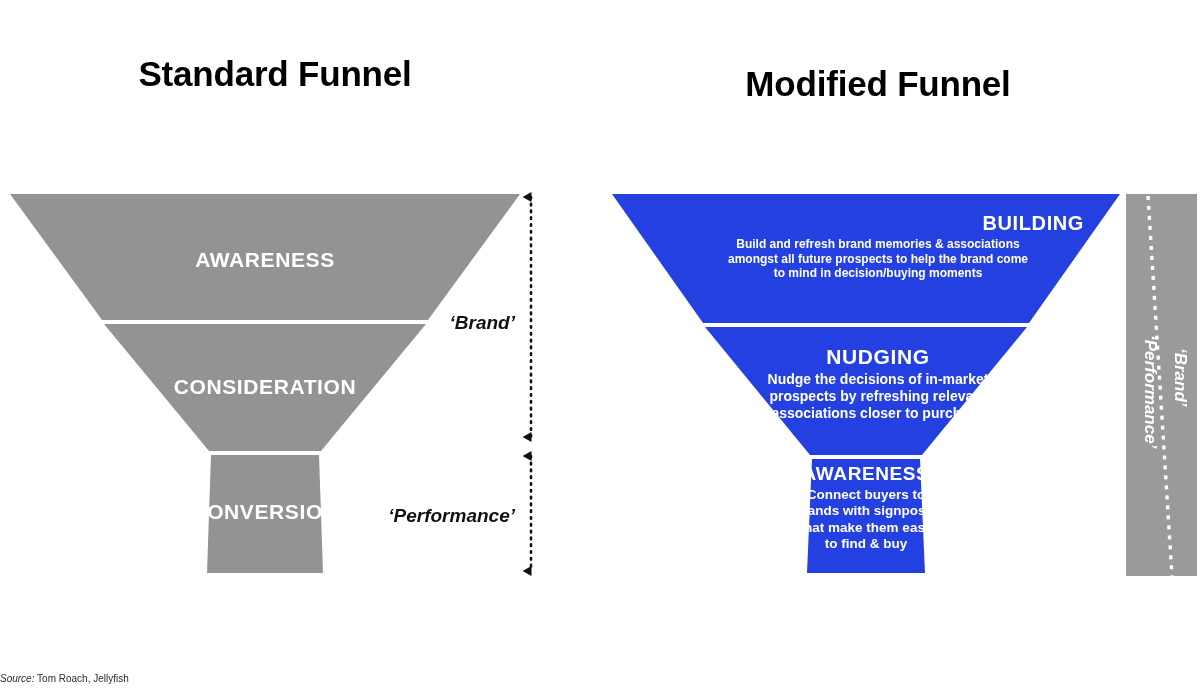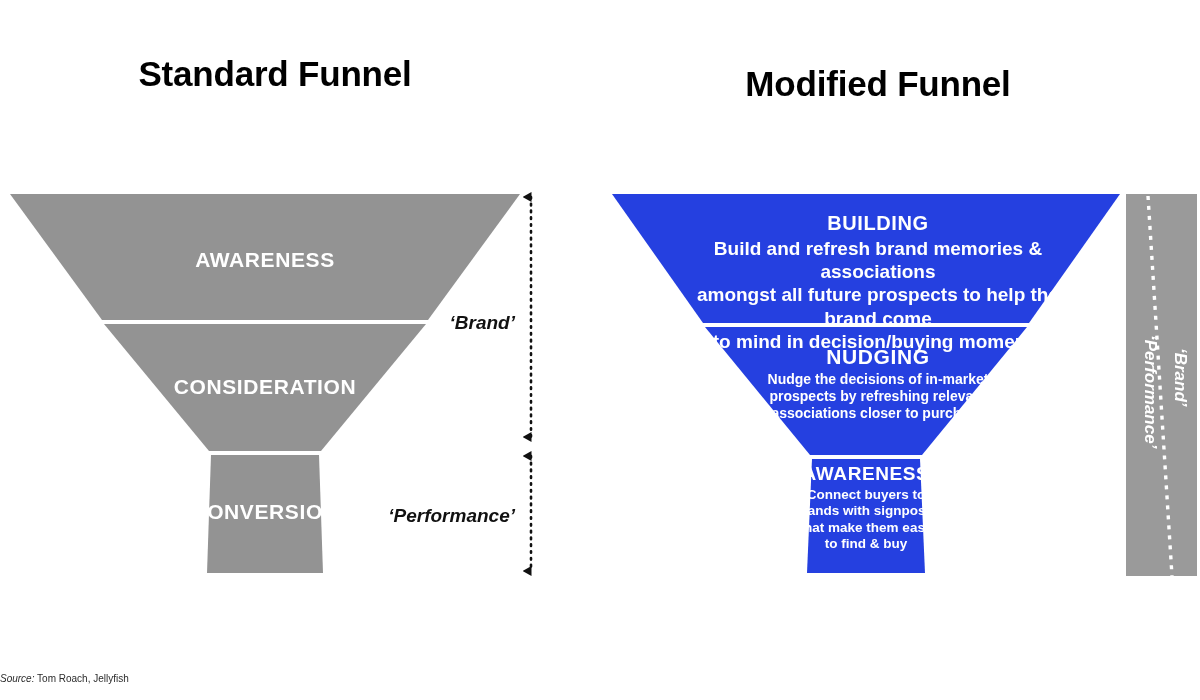--- a/index.html
+++ b/index.html
@@ -64,22 +64,22 @@
     line-height: 1.22;
   }
 
   
   #lbl-awareness      { left: 90px;  top: 248px; width: 350px; font-size: 21px; }
   #lbl-consideration  { left: 90px;  top: 375px; width: 350px; font-size: 21px; }
   #lbl-conversion     { left: 90px;  top: 500px; width: 350px; font-size: 21px; }
 
   
   #lbl-building    { left: 672px; top: 212px; width: 412px; }
-  #lbl-building .seg-heading { font-size: 20px; }
-  #lbl-building .seg-desc    { font-size: 19px; margin-top: 2px; }
+  #lbl-building .seg-heading { font-size: 20px; text-align: right; }
+  #lbl-building .seg-desc    { font-size: 12px; margin-top: 2px; }
 
   #lbl-nudging     { left: 730px; top: 345px; width: 296px; }
   #lbl-nudging .seg-heading { font-size: 21px; }
   #lbl-nudging .seg-desc    { font-size: 14px; margin-top: 2px; }
 
   #lbl-connecting  { left: 782px; top: 463px; width: 168px; }
   #lbl-connecting .seg-heading { font-size: 19px; }
   #lbl-connecting .seg-desc    { font-size: 13.5px; margin-top: 2px; }
 
   

